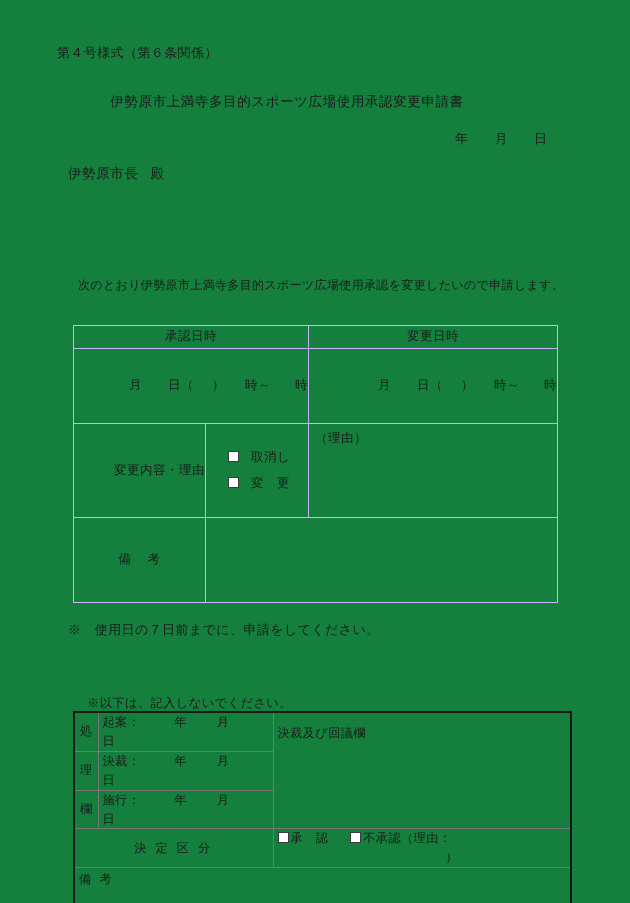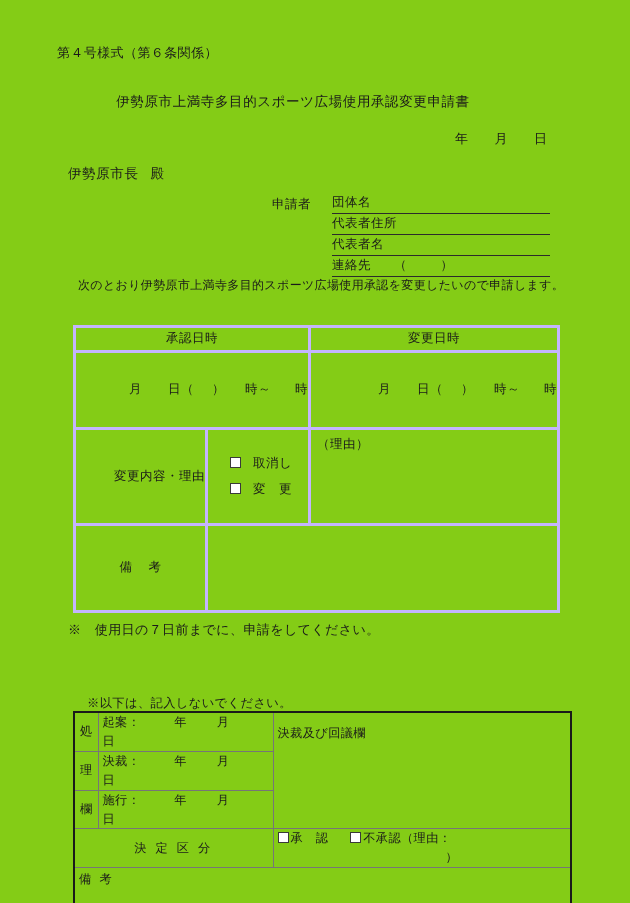--- a/index.html
+++ b/index.html
@@ -9,39 +9,39 @@
     background: #ffffff;
   }
   body {
     font-family: "Liberation Serif", "DejaVu Serif", serif;
     color: #1a1a1a;
   }
   .page {
     position: relative;
     width: 630px;
     height: 903px;
-    background: #84cc16;
+    background: #15803d;
     overflow: hidden;
     font-size: 12.5px;
     line-height: 1.55;
   }
 
   
   .abs { position: absolute; }
   .nowrap { white-space: nowrap; font-family: Liberation Serif, serif; }
 
   
   .form-no {
     left: 57px;
     top: 43px;
     font-size: 13px;
     letter-spacing: 0.4px;
   }
   .doc-title {
-    left: 14px;
+    left: 8px;
     top: 92px;
     width: 530px;
     text-align: center;
     font-size: 13.5px;
     letter-spacing: 0.6px;
     padding-left: 28px;
     box-sizing: border-box;
   }
   .date-line {
     left: 455px;
@@ -104,21 +104,21 @@
   
   .main-table {
     position: absolute;
     left: 73px;
     top: 325px;
     width: 484px;
     border-collapse: collapse;
     table-layout: fixed;
   }
   .main-table td {
-    border: 3px solid #c4b5fd;
+    border: 1px solid #c4b5fd;
     font-size: 12.5px;
     letter-spacing: 0.5px;
     padding: 0;
     vertical-align: middle;
   }
   .main-table .hdr {
     height: 22px;
     text-align: center;
   }
   .main-table .dt-row td { height: 74px; text-align: right; }
@@ -229,38 +229,20 @@
   <div class="abs doc-title">伊勢原市上満寺多目的スポーツ広場使用承認変更申請書</div>
 
   <div class="abs date-line nowrap">
     <span>年</span><span class="gap"></span><span>月</span><span class="gap"></span><span>日</span>
   </div>
 
   <div class="abs addressee nowrap">
     <span>伊勢原市長</span><span class="sp"></span><span>殿</span>
   </div>
 
-  <div class="abs applicant">
-    <div class="applicant-label">申請者</div>
-    <div class="applicant-rows">
-      <div class="applicant-row">
-        <span>団体名</span>
-      </div>
-      <div class="applicant-row">
-        <span>代表者住所</span>
-      </div>
-      <div class="applicant-row">
-        <span>代表者名</span>
-      </div>
-      <div class="applicant-row">
-        <span>連絡先</span>
-        <span class="paren"><span>（</span><span class="inner"></span><span>）</span></span>
-      </div>
-    </div>
-  </div>
 
   <div class="abs lead">
     <span class="indent"></span><span>次のとおり伊勢原市上満寺多目的スポーツ広場使用承認を変更したいので申請します。</span>
   </div>
 
   <table class="main-table">
     <colgroup>
       <col style="width:132px">
       <col style="width:103px">
       <col style="width:249px">

